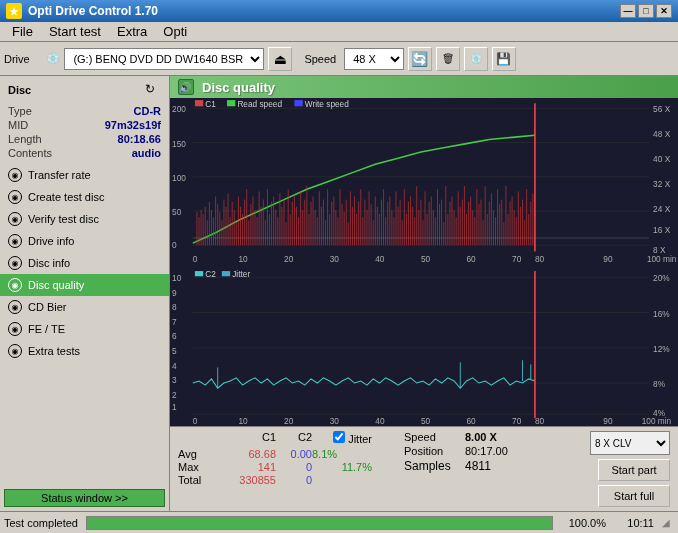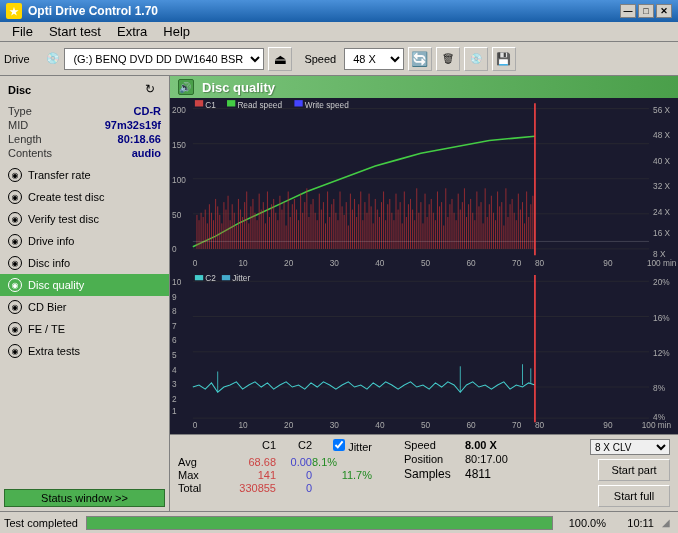--- a/index.html
+++ b/index.html
@@ -54,21 +54,21 @@
     .dq-icon { width: 16px; height: 16px; background: #4a9f4a; border: 1px solid #2d6e2d; border-radius: 2px; display: flex; align-items: center; justify-content: center; color: white; font-size: 10px; font-weight: bold; }
     .dq-title { font-size: 13px; font-weight: bold; color: white; text-shadow: 1px 1px 1px rgba(0,0,0,0.3); }
 
     
     .charts-container { flex: 1; display: flex; flex-direction: column; background: #1a1a2e; overflow: hidden; }
     .chart-wrapper { position: relative; flex: 1; }
     .chart-wrapper svg { width: 100%; height: 100%; }
 
     
     .stats-area { background: #d4d0c8; padding: 4px 8px; display: flex; align-items: flex-start; gap: 16px; border-top: 1px solid #808080; }
-    .speed-mode-select { width: 80px; height: 16px; font-size: 10px; border: 1px solid #808080; }
+    .speed-mode-select { width: 80px; height: 24px; font-size: 10px; border: 1px solid #808080; }
     .action-btn { width: 72px; height: 22px; background: #d4d0c8; border: 1px outset #ffffff; font-size: 11px; cursor: pointer; text-align: center; }
 
     
     .statusbar { height: 22px; background: #d4d0c8; border-top: 1px solid #808080; display: flex; align-items: center; padding: 0 4px; gap: 8px; font-size: 11px; }
     .status-text { flex: 0 0 auto; }
     .progress-bar-container { flex: 1; height: 14px; border: 1px solid #808080; background: white; }
     .progress-bar-fill { height: 100%; background: #4caf50; width: 100%; }
     .progress-pct { min-width: 45px; text-align: right; }
     .status-time { min-width: 40px; text-align: right; }
     .status-resize { width: 12px; font-size: 10px; color: #808080; }
@@ -87,21 +87,21 @@
     <div class="titlebar-btn">—</div>
     <div class="titlebar-btn">□</div>
     <div class="titlebar-btn">✕</div>
   </div>
 </div>
 
 <div class="menubar">
   <span class="menu-item">File</span>
   <span class="menu-item">Start test</span>
   <span class="menu-item">Extra</span>
-  <span class="menu-item">Help</span>
+  <span class="menu-item">Opti</span>
 </div>
 
 <div class="toolbar">
   <span class="toolbar-label">Drive</span>
   <div class="drive-select">
     <span>💿</span>
     <select class="drive-dropdown">
       <option>(G:)  BENQ DVD DD DW1640 BSRB</option>
     </select>
     <div class="toolbar-btn">⏏</div>

